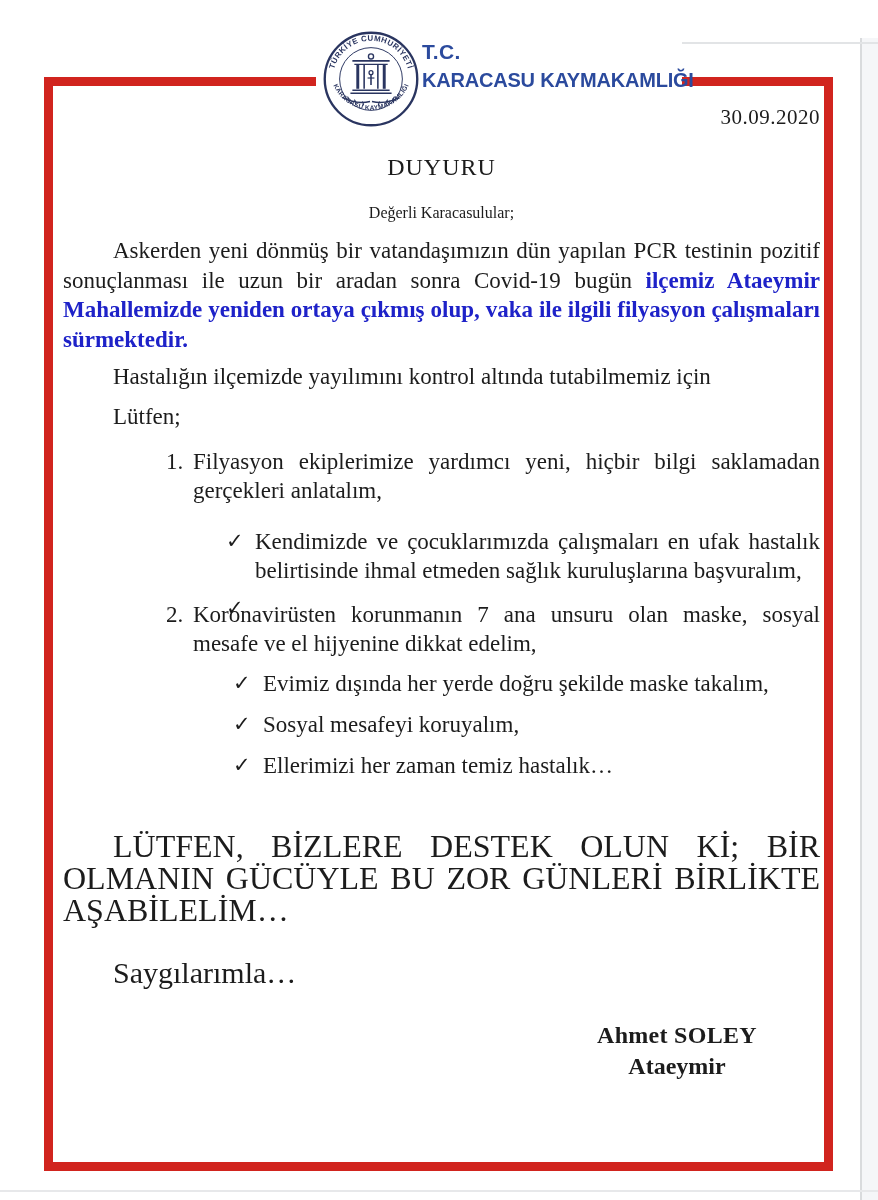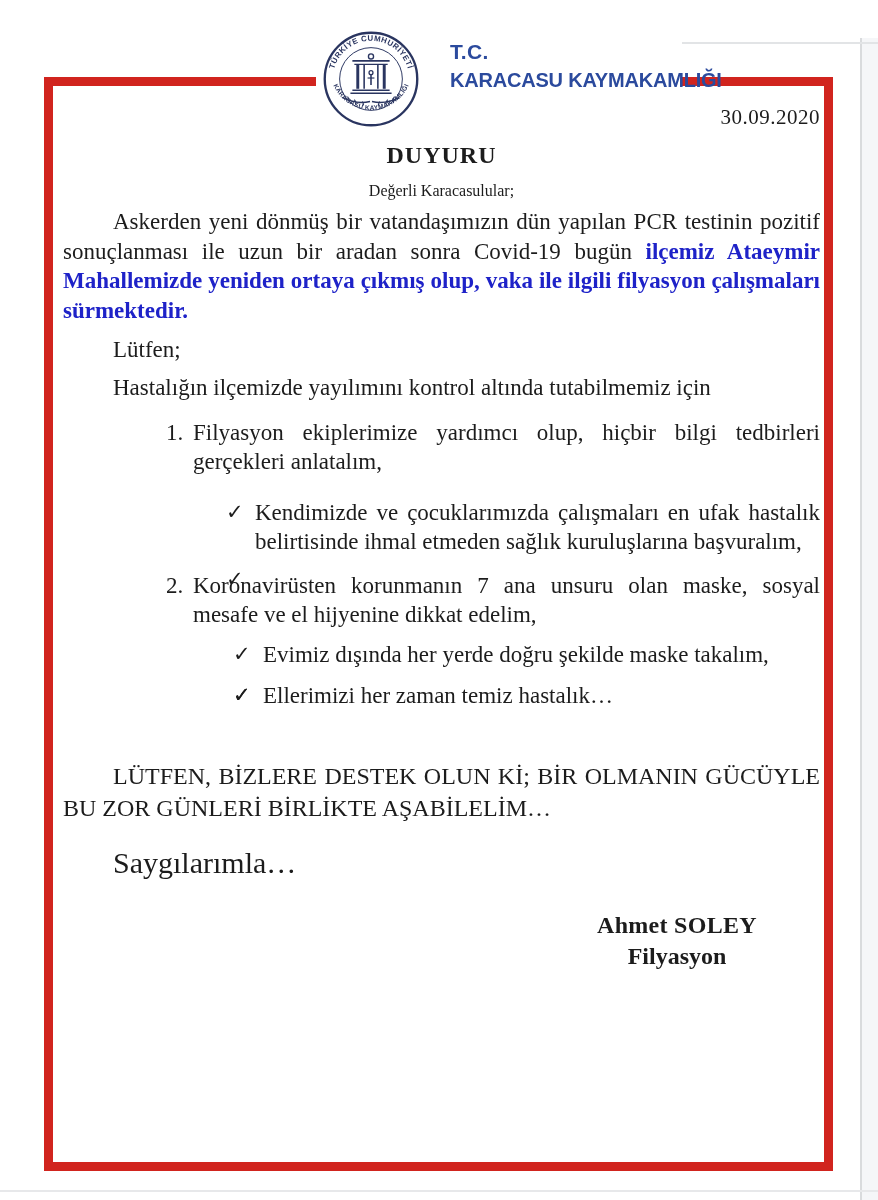--- a/index.html
+++ b/index.html
@@ -20,39 +20,39 @@
     border:9px solid #d1241e; box-sizing:border-box; background:transparent;
   }
 
   
   .letterhead {
     position:absolute; left:316px; top:16px; width:366px; height:116px;
     background:#ffffff; z-index:3; display:flex; align-items:flex-start;
   }
   .seal-wrap { flex:0 0 auto; margin:14px 0 0 6px; }
   .head-text {
-    margin:24px 0 0 30px; font-family:"Liberation Sans", sans-serif;
+    margin:24px 0 0 2px; font-family:"Liberation Sans", sans-serif;
     font-weight:bold; color:#2b4a9d; line-height:1.15;
   }
   .head-tc  { font-size:21px; letter-spacing:0.3px; }
   .head-org { font-size:20px; letter-spacing:-0.2px; margin-top:5px; white-space:nowrap; }
 
   .doc-date {
     position:absolute; top:105px; right:58px; z-index:2;
     font-size:21px; font-weight:normal; letter-spacing:0.5px;
   }
 
   
   .content { position:absolute; left:63px; top:136px; width:757px; z-index:2; }
-  .doc-title { text-align:center; font-size:24px; font-weight:bold; letter-spacing:1px; line-height:30px; margin:4px; }
+  .doc-title { text-align:center; font-size:24px; font-weight:normal; letter-spacing:1px; line-height:30px; margin:16px; }
   .greeting  { text-align:center; font-size:16px; line-height:30px; margin:6px 0 0 0; }
 
   .para { font-size:23px; line-height:29.5px; text-align:justify; margin:0; }
   .indent { text-indent:50px; }
-  .p1 { margin-top:1px; }
+  .p1 { margin-top:8px; }
   .p2 { margin-top:8px;  text-align:left; }
   .p3 { margin-top:10px; text-align:left; }
   .blue-em { color:#1e22c8; font-weight:bold; }
 
   .num-item { position:relative; padding-left:130px; font-size:23px; line-height:29px; text-align:justify; }
   .num-item .num { position:absolute; left:103px; }
   .item-1 { margin-top:16px; }
   .item-2 { margin-top:15px; }
 
   .check-item { position:relative; font-size:23px; line-height:29px; text-align:justify; }
@@ -60,21 +60,21 @@
   .check-item.lvl1 .tick { position:absolute; left:163px; }
   .check-item.lvl2 { padding-left:200px; }
   .check-item.lvl2 .tick { position:absolute; left:170px; }
   .chk-a { margin-top:22px; }
   .chk-b { margin-top:9px; }
   .chk-c { margin-top:11px; }
   .chk-d { margin-top:12px; }
   .chk-e { margin-top:12px; }
   .tick { font-family:"DejaVu Sans", sans-serif; font-size:21px; }
 
-  .closing-caps { margin-top:50px; font-size:24px; line-height:32px; text-align:justify; text-indent:50px; }
+  .closing-caps { margin-top:50px; font-size:32px; line-height:32px; text-align:justify; text-indent:50px; }
   .regards { margin-top:8px; font-size:30px; line-height:30px; text-indent:50px; text-align:left; }
 
   .signature { margin:32px 0 0 474px; width:280px; text-align:center;
                font-size:24px; font-weight:bold; line-height:31px; }
   .sig-name { letter-spacing:0.3px; }
 </style>
 </head>
 <body>
 
 <div class="page">
@@ -128,27 +128,27 @@
 
   <div class="doc-date">30.09.2020</div>
 
   <div class="content">
 
     <p class="doc-title">DUYURU</p>
     <p class="greeting">Değerli Karacasulular;</p>
 
     <p class="para indent p1"><span>Askerden yeni dönmüş bir vatandaşımızın dün yapılan PCR testinin pozitif sonuçlanması ile uzun bir aradan sonra Covid-19 bugün</span> <span class="blue-em">ilçemiz Ataeymir Mahallemizde yeniden ortaya çıkmış olup, vaka ile ilgili filyasyon çalışmaları sürmektedir.</span></p>
 
+    <p class="para indent p2">Hastalığın ilçemizde yayılımını kontrol altında tutabilmemiz için</p>
+
     <p class="para indent p3">Lütfen;</p>
-
-    <p class="para indent p2">Hastalığın ilçemizde yayılımını kontrol altında tutabilmemiz için</p>
 
     <div class="num-item item-1">
       <span class="num">1.</span>
-      <span>Filyasyon ekiplerimize yardımcı olup, hiçbir bilgi tedbirleri gerçekleri anlatalım,</span>
+      <span>Filyasyon ekiplerimize yardımcı yeni, hiçbir bilgi saklamadan gerçekleri anlatalım,</span>
     </div>
 
     <div class="check-item lvl1 chk-a">
       <span class="tick">✓</span>
       <span>Kendimizde ve çocuklarımızda çalışmaları en ufak hastalık belirtisinde ihmal etmeden sağlık kuruluşlarına başvuralım,</span>
     </div>
 
     <div class="check-item lvl1 chk-b">
       <span class="tick">✓</span>
     </div>
@@ -158,30 +158,31 @@
       <span>Koronavirüsten korunmanın 7 ana unsuru olan maske, sosyal mesafe ve el hijyenine dikkat edelim,</span>
     </div>
 
     <div class="check-item lvl2 chk-c">
       <span class="tick">✓</span>
       <span>Evimiz dışında her yerde doğru şekilde maske takalım,</span>
     </div>
 
     <div class="check-item lvl2 chk-d">
       <span class="tick">✓</span>
+      <span>Sosyal mesafeyi koruyalım,</span>
     </div>
 
     <div class="check-item lvl2 chk-e">
       <span class="tick">✓</span>
       <span>Ellerimizi her zaman temiz hastalık…</span>
     </div>
 
     <p class="closing-caps">LÜTFEN, BİZLERE DESTEK OLUN Kİ; BİR OLMANIN GÜCÜYLE BU ZOR GÜNLERİ BİRLİKTE AŞABİLELİM…</p>
 
     <p class="regards">Saygılarımla…</p>
 
     <div class="signature">
       <div class="sig-name">Ahmet SOLEY</div>
-      <div class="sig-title">Filyasyon</div>
+      <div class="sig-title">Ataeymir</div>
     </div>
 
   </div>
 </div>
 
 </body></html>

